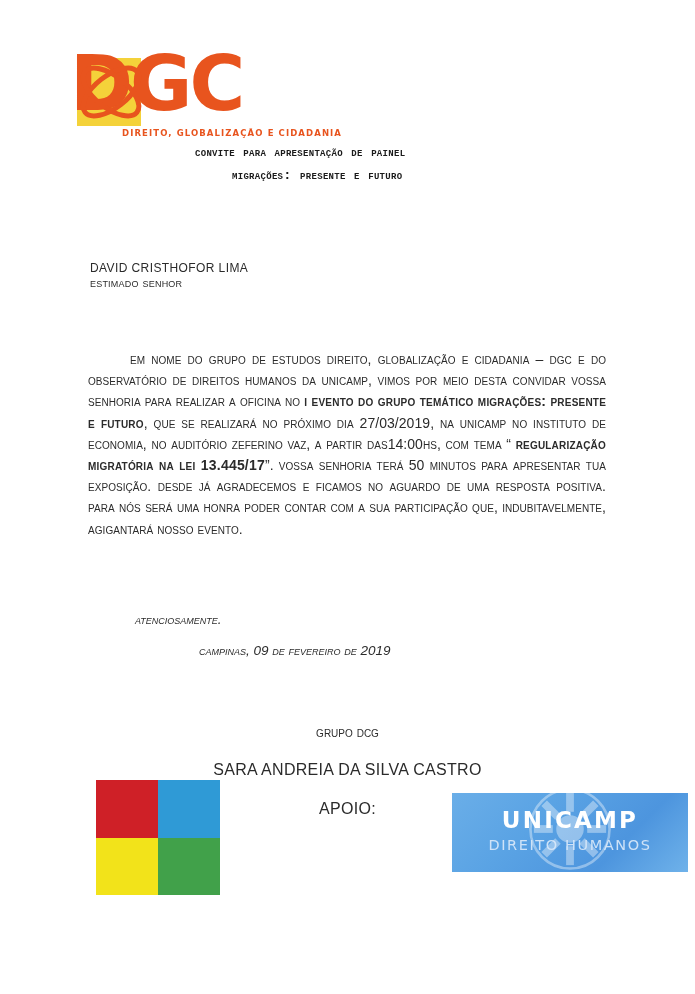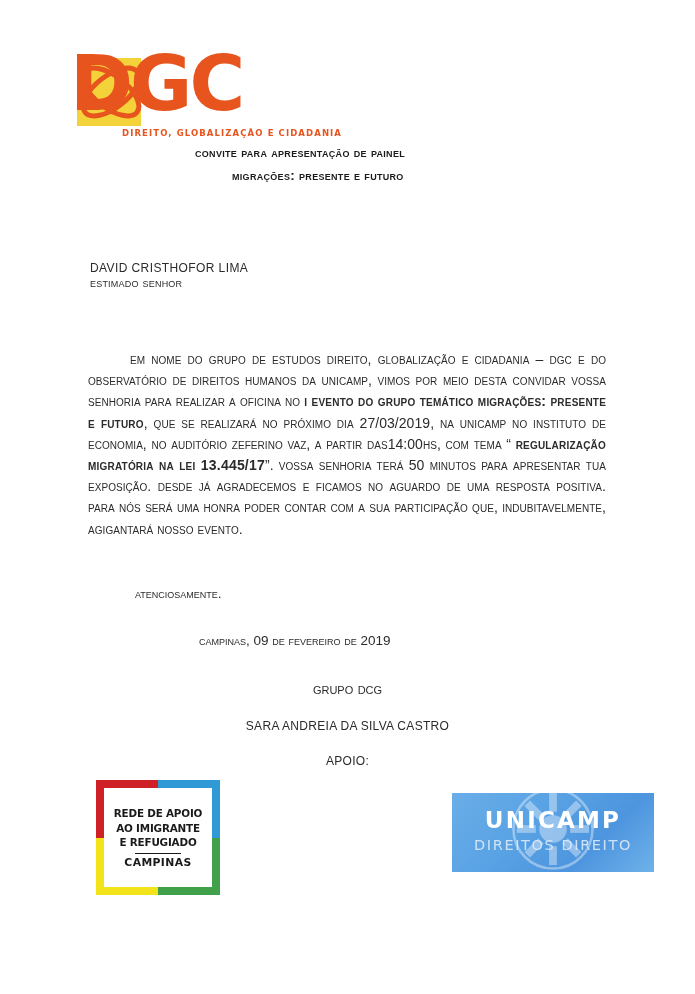--- a/index.html
+++ b/index.html
@@ -73,21 +73,21 @@
 
   
   .heading-block {
     position: absolute;
     left: 195px;
     top: 145px;
     width: 430px;
   }
   .doc-title,
   .doc-subtitle {
-    font-family: Liberation Sans, sans-serif;
+    font-family: Liberation Mono, monospace;
     font-weight: bold;
     font-size: 13.5px;
     font-variant: small-caps;
     text-transform: lowercase;
     color: #1a1a1a;
     letter-spacing: 0.3px;
     white-space: nowrap;
   }
   .doc-title { margin: 0; }
   .doc-subtitle {
@@ -137,57 +137,59 @@
     letter-spacing: 0.2px;
   }
   .num {
     font-variant: normal;
   }
 
   
   .closing {
     position: absolute;
     left: 135px;
-    top: 586px;
+    top: 612px;
     width: 470px;
+    font-style: italic;
   }
   .closing-line {
     font-size: 13.5px;
     font-variant: small-caps;
     text-transform: lowercase;
     color: #2b2b2b;
   }
   .closing-date {
-    margin-top: 32px;
+    margin-top: 16px;
     margin-left: 64px;
     font-size: 13.5px;
     font-variant: small-caps;
     text-transform: lowercase;
     color: #2b2b2b;
   }
 
   
   .signature {
     position: absolute;
     left: 95px;
     top: 680px;
     width: 505px;
     text-align: center;
   }
   .sig-group {
-    font-size: 16px;
-    font-variant: small-caps;
-    text-transform: lowercase;
-    color: #2b2b2b;
+    font-size: 14px;
+    font-variant: small-caps;
+    text-transform: lowercase;
+    color: #2b2b2b;
+    margin-top: 44px;
   }
   .sig-name,
   .sig-role,
   .sig-apoio {
     text-transform: uppercase;
-    font-size: 12px;
+    font-size: 16px;
     color: #2b2b2b;
     letter-spacing: 0.3px;
   }
   .sig-name { margin-top: 21px; }
   .sig-role { margin-top: 21px; }
   .sig-apoio { margin-top: 21px; }
 
   
   .rede-logo {
     position: absolute;
@@ -241,21 +243,21 @@
     font-weight: bold;
     color: #1a1a1a;
     letter-spacing: 0.4px;
   }
 
   
   .unicamp-logo {
     position: absolute;
     left: 452px;
     top: 793px;
-    width: 202px;
+    width: 236px;
     height: 79px;
     background: linear-gradient(135deg, #6aaee8 0%, #5aa3e4 35%, #4d95de 70%, #6fb2ea 100%);
     overflow: hidden;
   }
   .unicamp-emblem {
     position: absolute;
     left: 50%;
     top: 46%;
     transform: translate(-50%, -50%);
     width: 86px;
@@ -324,43 +326,36 @@
     <div class="sig-group">Grupo DCG</div>
     <div class="sig-name">SARA ANDREIA DA SILVA CASTRO</div>
     <div class="sig-apoio">APOIO:</div>
   </div>
 
   <div class="rede-logo">
     <div class="rede-quad rede-q-tl"></div>
     <div class="rede-quad rede-q-tr"></div>
     <div class="rede-quad rede-q-bl"></div>
     <div class="rede-quad rede-q-br"></div>
-    <div class="rede-inner">
-      <div class="rede-text">REDE DE APOIO</div>
-      <div class="rede-text">AO IMIGRANTE</div>
-      <div class="rede-text">E REFUGIADO</div>
-      <div class="rede-rule"></div>
-      <div class="rede-city">CAMPINAS</div>
-    </div>
   </div>
 
   <div class="unicamp-logo">
     <svg class="unicamp-emblem" viewBox="0 0 100 100">
       <circle cx="50" cy="50" r="46" fill="none" stroke="#ffffff" stroke-width="3"></circle>
       <circle cx="50" cy="50" r="16" fill="#ffffff"></circle>
       <g stroke="#ffffff" stroke-width="9" fill="none">
         <line x1="50" y1="8" x2="50" y2="30"></line>
         <line x1="50" y1="70" x2="50" y2="92"></line>
         <line x1="8" y1="50" x2="30" y2="50"></line>
         <line x1="70" y1="50" x2="92" y2="50"></line>
         <line x1="20" y1="20" x2="36" y2="36"></line>
         <line x1="64" y1="64" x2="80" y2="80"></line>
         <line x1="80" y1="20" x2="64" y2="36"></line>
         <line x1="36" y1="64" x2="20" y2="80"></line>
       </g>
     </svg>
     <div class="unicamp-textwrap">
       <div class="unicamp-main">UNICAMP</div>
-      <div class="unicamp-sub">DIREITOS DIREITO</div>
+      <div class="unicamp-sub">DIREITO HUMANOS</div>
     </div>
   </div>
 
 </div>
 
 </body></html>

